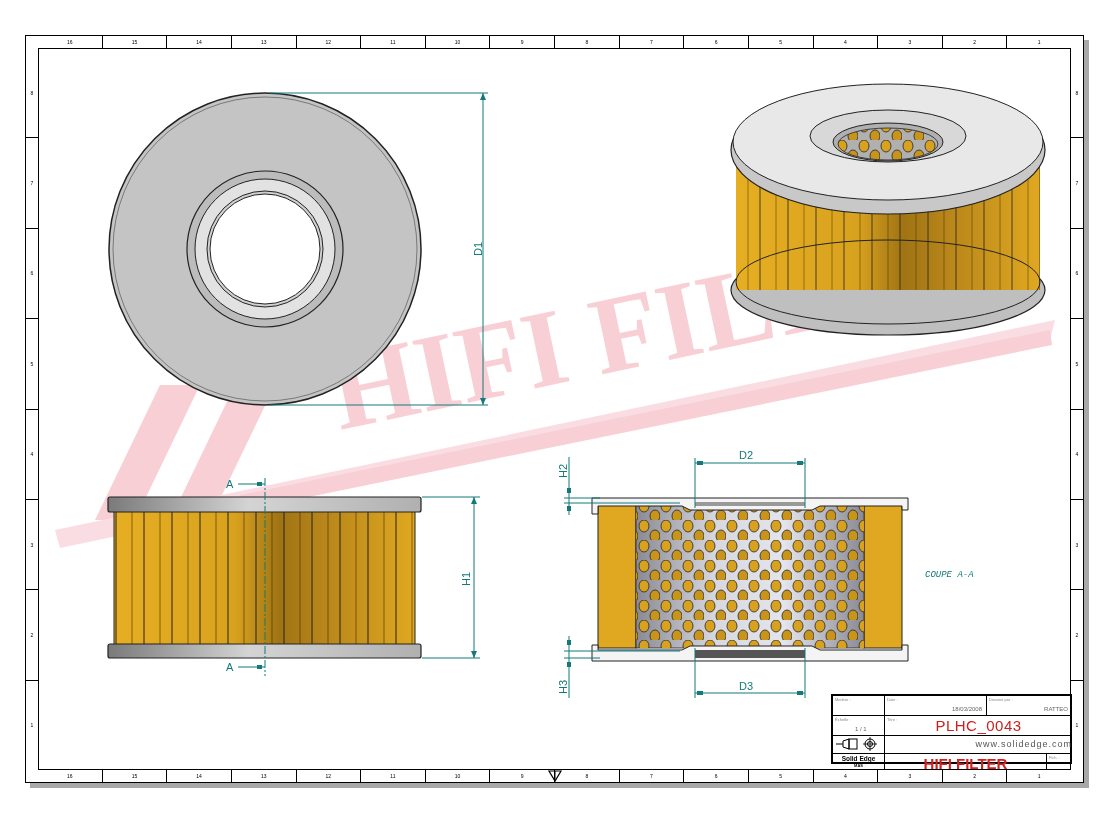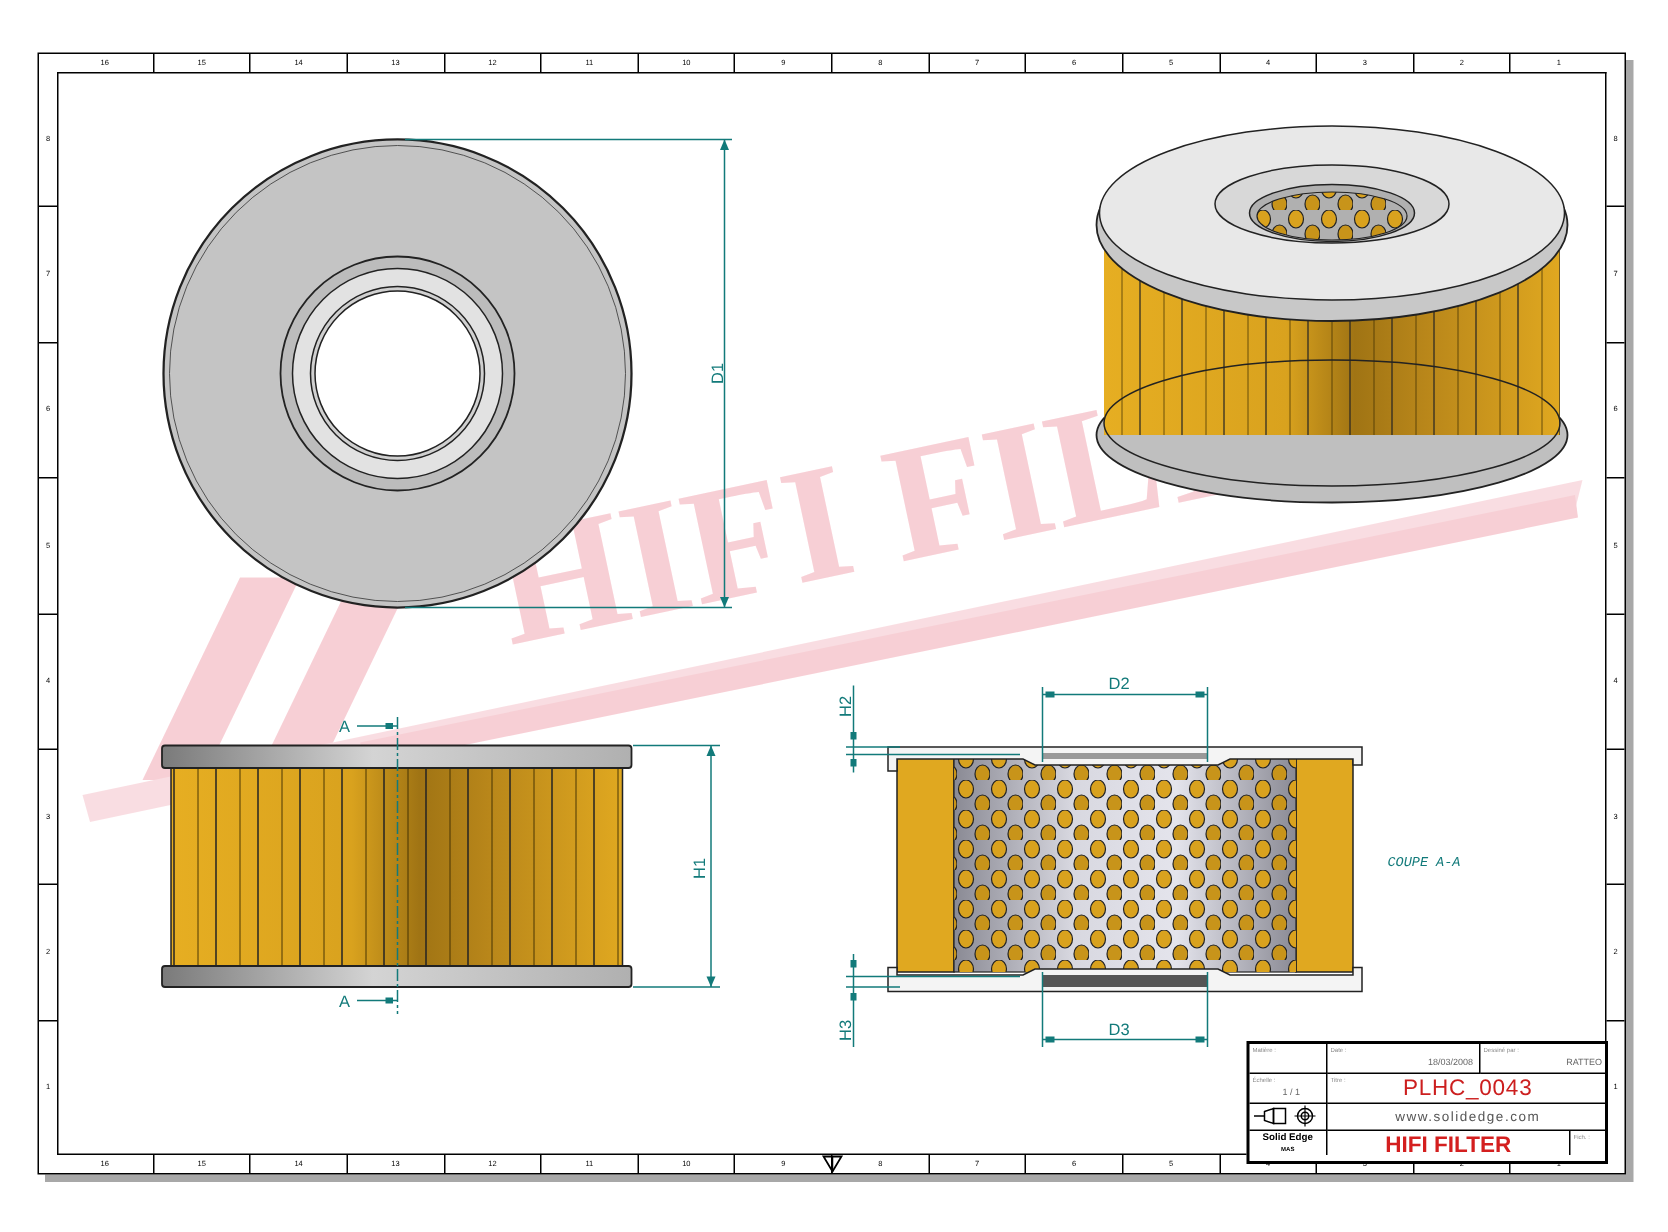--- a/index.html
+++ b/index.html
@@ -9,26 +9,26 @@
   .zone-top, .zone-bottom { position:absolute; left:12px; right:12px; height:12px; display:flex; }
   .zone-top { top:0; border-bottom:1px solid #000; }
   .zone-bottom { bottom:0; border-top:1px solid #000; }
   .zone-top .z, .zone-bottom .z { flex:1; border-right:1px solid #000; font-size:5px; color:#000; text-align:center; line-height:12px; }
   .zone-left, .zone-right { position:absolute; top:12px; bottom:12px; width:12px; display:flex; flex-direction:column; }
   .zone-left { left:0; border-right:1px solid #000; }
   .zone-right { right:0; border-left:1px solid #000; }
   .zone-left .z, .zone-right .z { flex:1; border-bottom:1px solid #000; font-size:5px; display:flex; align-items:center; justify-content:center; }
   .zone-left .z:last-child, .zone-right .z:last-child { border-bottom:none; }
   .drawing { position:absolute; left:0; top:0; width:1112px; height:821px; }
-  .tb { position:absolute; left:831px; top:694px; width:241px; height:82px; border:2px solid #000; box-sizing:border-box; background:#fff; }
+  .tb { position:absolute; left:831px; top:694px; width:241px; height:70px; border:2px solid #000; box-sizing:border-box; background:#fff; }
   .tb .cell { position:absolute; border-right:1px solid #000; border-bottom:1px solid #000; box-sizing:border-box; }
   .tb .lbl { position:absolute; left:2px; top:1px; font-size:4px; color:#888; }
   .tb .val { position:absolute; font-size:6px; color:#666; }
   .dwg-no { position:absolute; left:0; right:0; top:1px; text-align:center; color:#cc1f1f; font-size:15px; letter-spacing:0.5px; }
-  .website { position:absolute; left:0; right:0; top:3px; text-align:center; font-size:9px; color:#555; letter-spacing:1px; }
+  .website { position:absolute; left:0; right:0; top:3px; text-align:right; font-size:9px; color:#555; letter-spacing:1px; }
   .company { position:absolute; left:0; right:0; top:1px; text-align:center; font-size:15px; font-weight:bold; color:#d41f1f; }
   .se-label { position:absolute; left:0; right:0; top:1px; text-align:center; font-size:6.5px; font-weight:bold; }
   .se-sub { position:absolute; left:0; right:0; top:9px; text-align:center; font-size:4px; font-weight:bold; }
   .dimtxt { font-family:"Liberation Sans", sans-serif; fill:#127a7a; font-size:11px; }
   .coupe { position:absolute; left:925px; top:570px; font-family:"Liberation Mono", monospace; font-size:9px; color:#127a7a;font-style:italic; }
 </style>
 </head>
 <body>
 
 <div class="sheet-shadow"></div>

